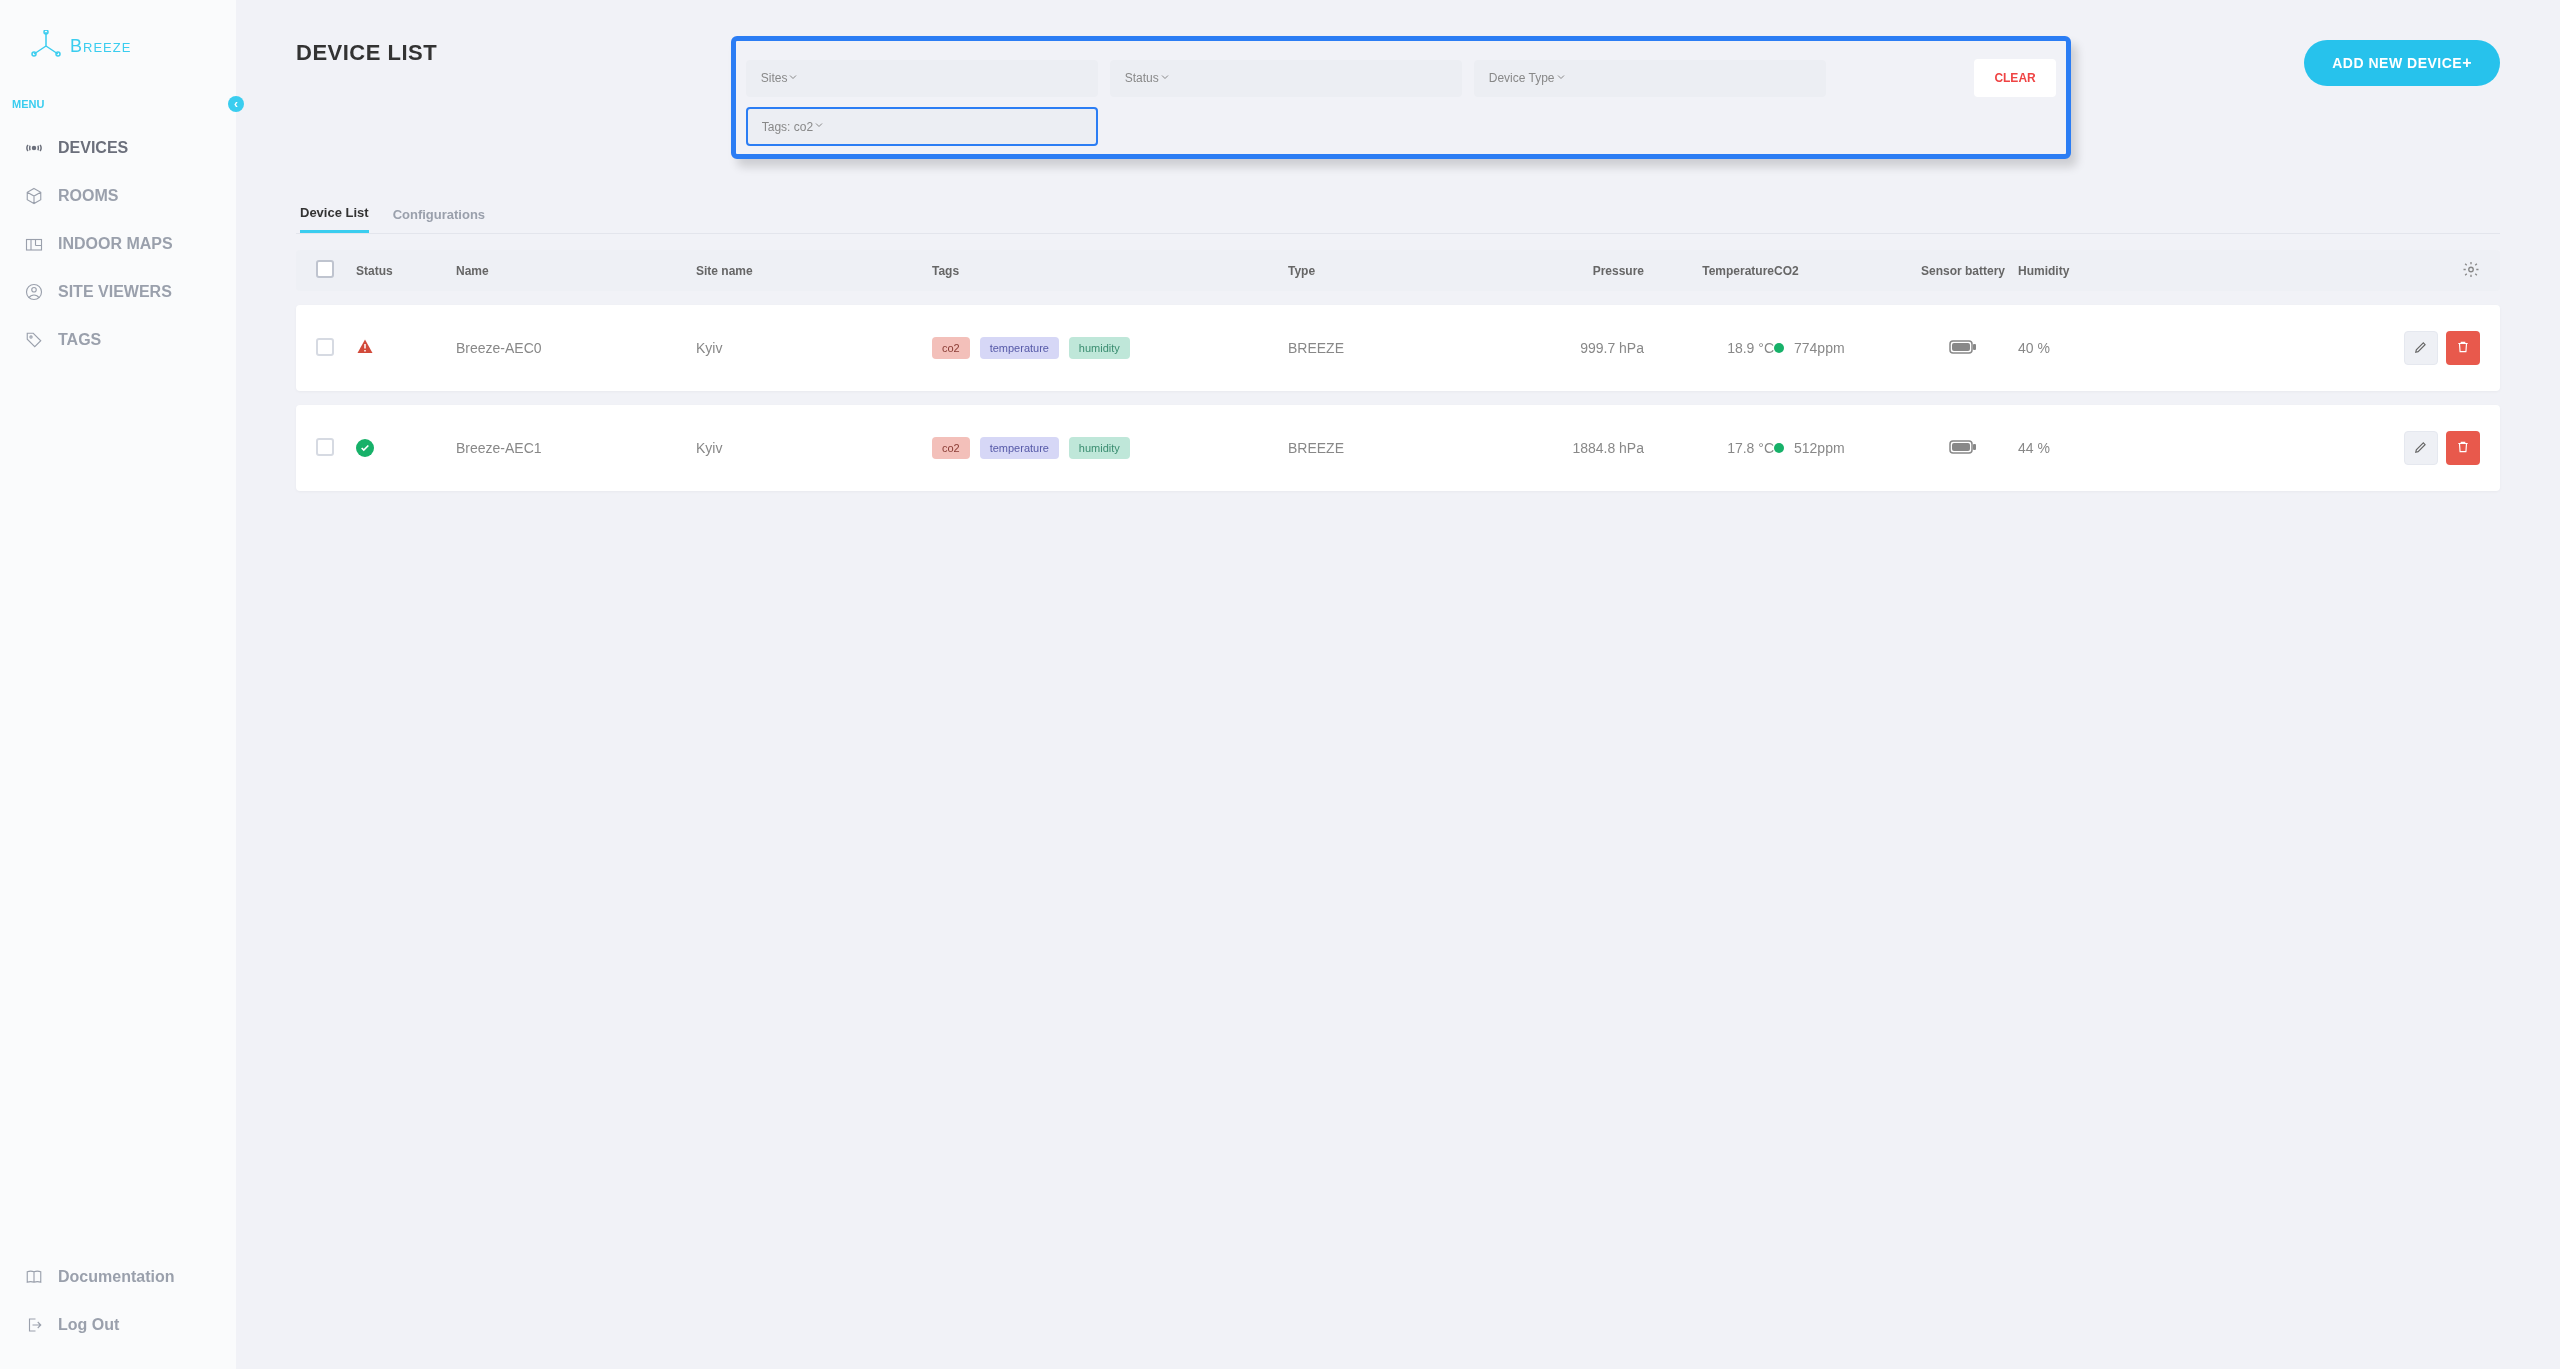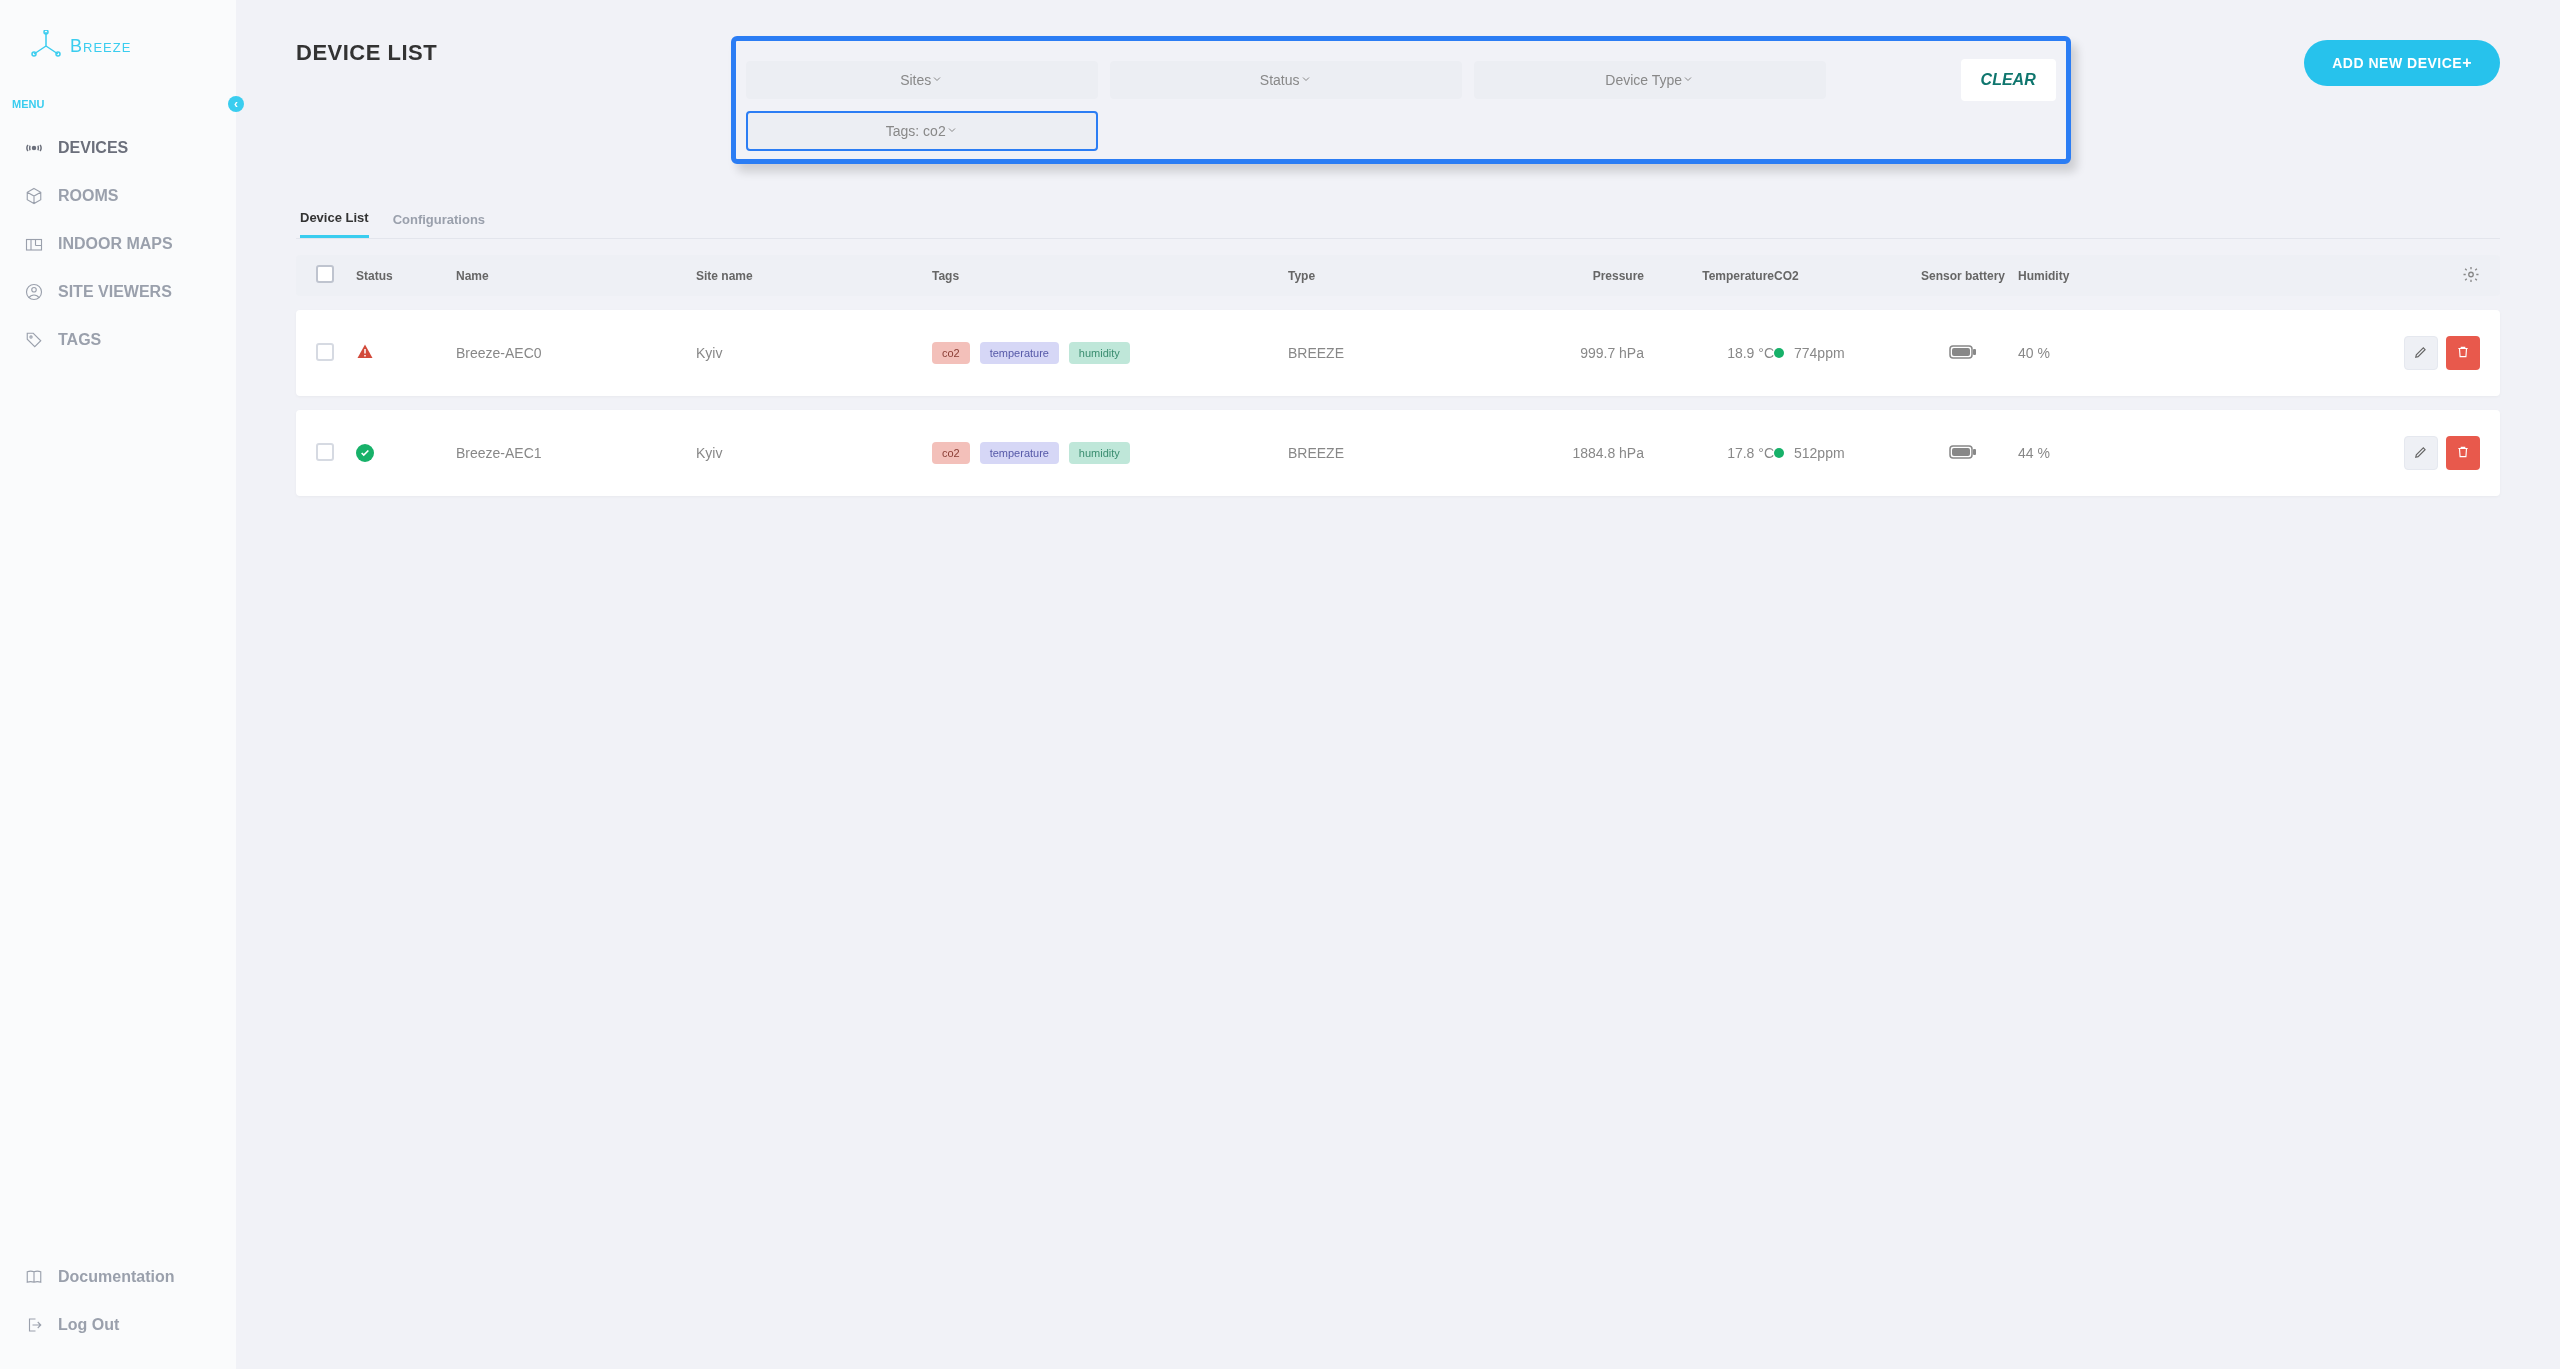--- a/index.html
+++ b/index.html
@@ -103,27 +103,27 @@
   border:none; background:none; cursor:pointer;
 }
 .divider { width:1px; height:24px; background:#ccc; margin: 0 6px; }
 .search-icon-btn {
   width: 36px; height: 36px; display:flex; align-items:center; justify-content:center;
   border:none; background:none; cursor:pointer;
 }
 .filter-row { display:flex; gap:12px; margin-top:10px; align-items:center; flex-wrap: wrap; }
 .dropdown {
   background: #eceef3; border:1px solid #eceef3; border-radius:4px;
-  padding: 10px 14px; display:flex; align-items:center; justify-content:center;
-  width: 352px; color:#888; font-size:14px; cursor:pointer;
+  padding: 10px 14px; display:flex; align-items:center; justify-content:flex-start;
+  width: 352px; color:#888; font-size:12px; cursor:pointer;
 }
 .dropdown.active { border: 2px solid #2b7df4; }
 .clear-btn {
-  margin-left:auto; background:#fff; color:#0f766e; font-weight:700; font-size:16px;
-  padding: 12px 20px; border:none; border-radius:4px; cursor:pointer;font-style:italic;
+  margin-left:auto; background:#fff; color:#ef4444; font-weight:700; font-size:12px;
+  padding: 12px 20px; border:none; border-radius:4px; cursor:pointer;
 }
 .filter-row-2 { display:flex; gap:12px; margin-top:10px; }
 
 
 .tabs { display:flex; gap: 24px; border-bottom: 1px solid #e3e5ec; margin-top: 36px; padding: 0 4px; }
 .tab {
   padding: 10px 0; font-size: 13px; font-weight: 700; color: #9aa0ac; cursor:pointer;
   border:none; background:none;
 }
 .tab.active { color: #333; border-bottom: 3px solid #3acdef; }

